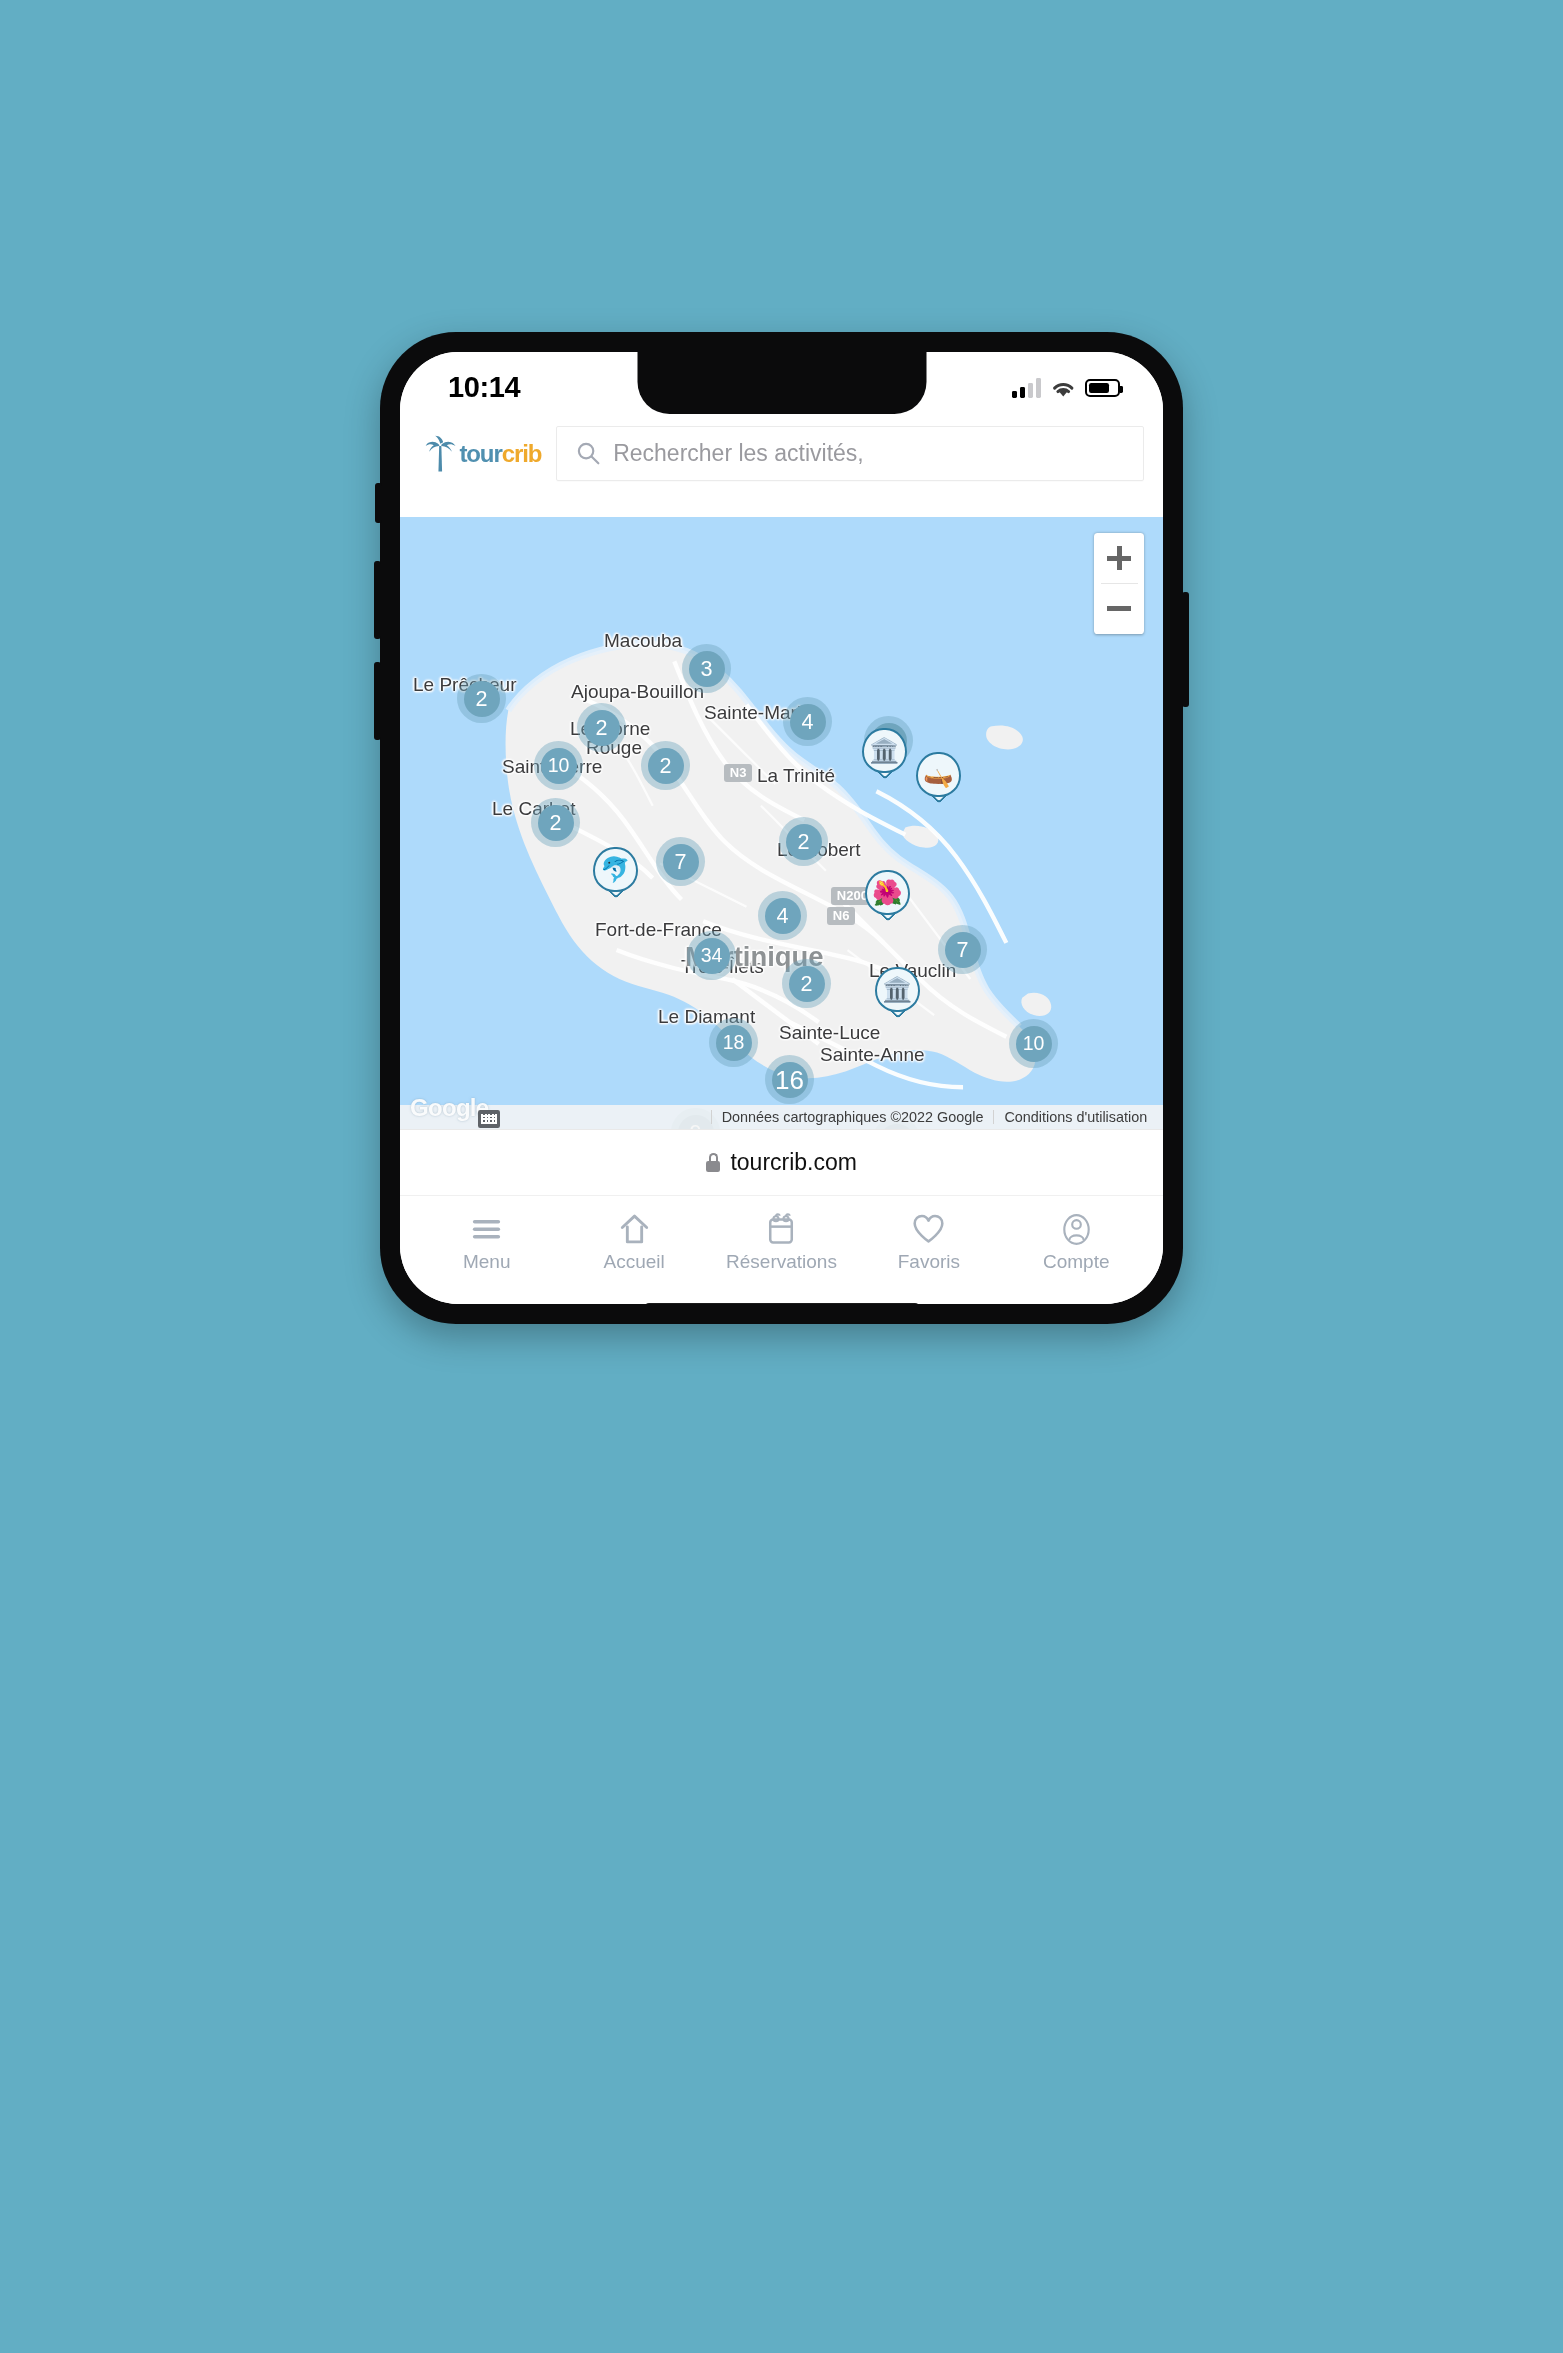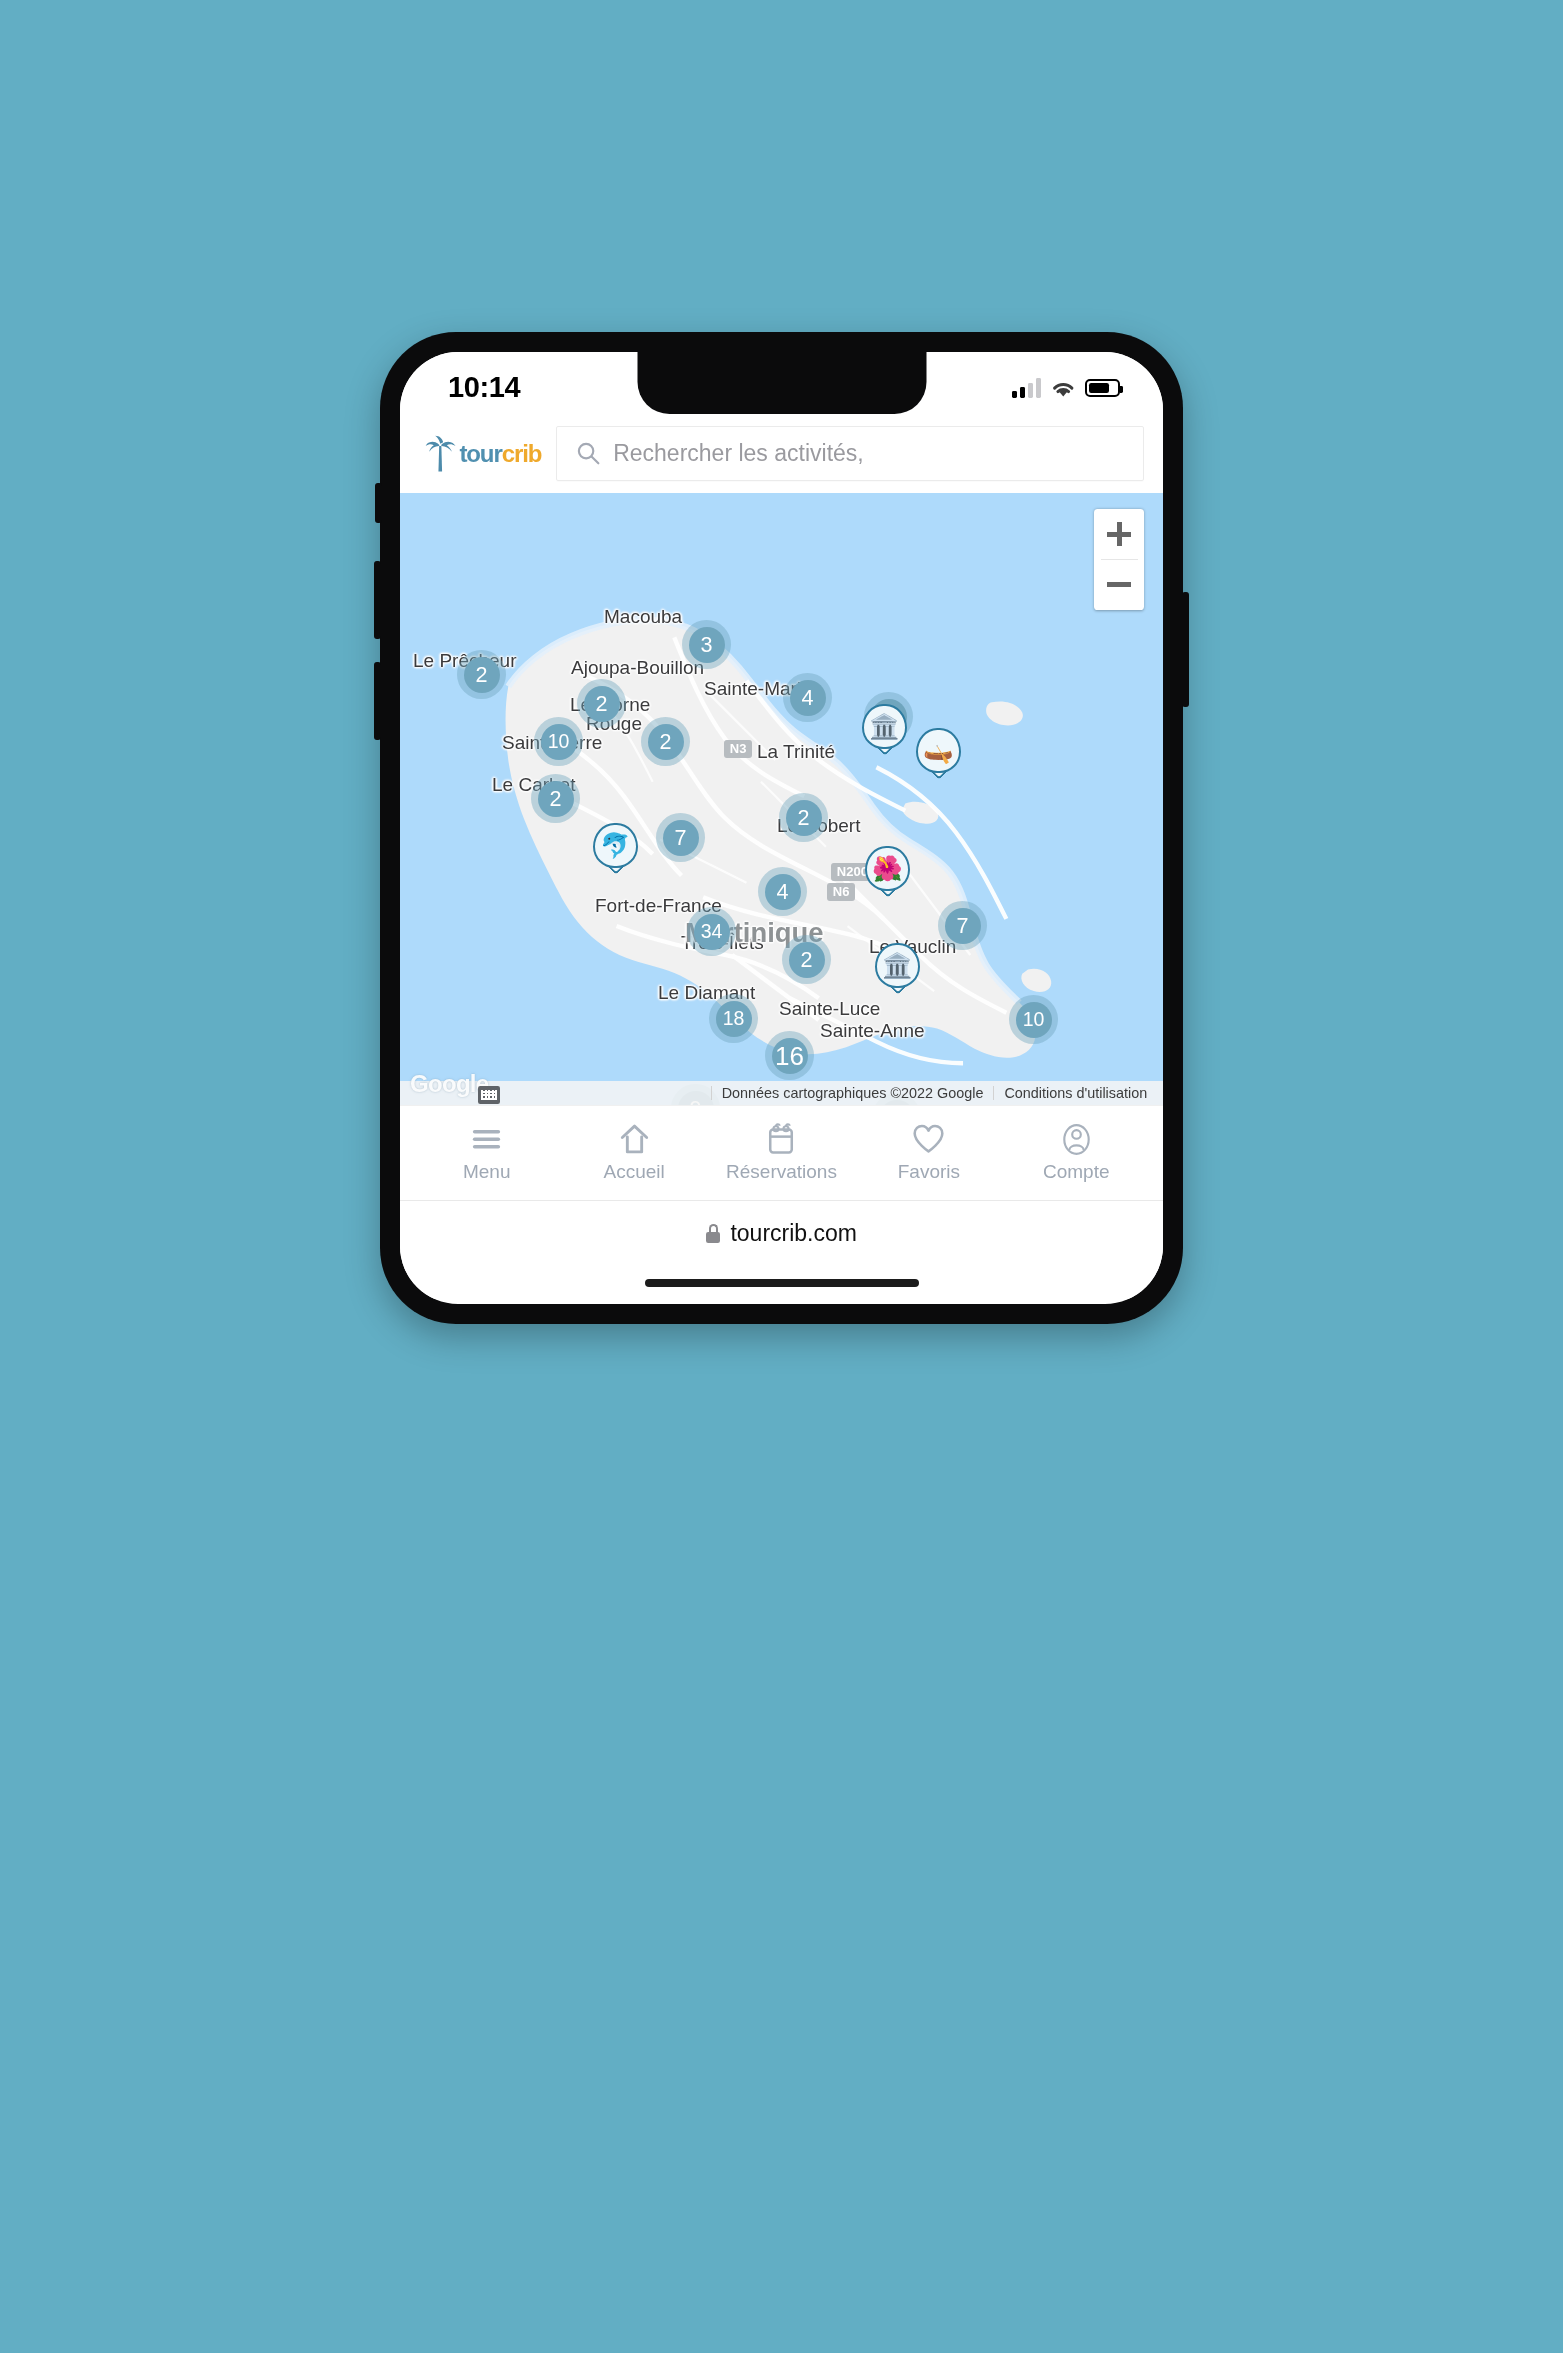--- a/index.html
+++ b/index.html
@@ -137,20 +137,21 @@
     color: #9a9a9f;
     white-space: nowrap;
   }
 
   
   #map {
     position: relative;
     height: 612px;
     background: #aedafb;
     overflow: hidden;
+    margin-top: 24px;
   }
 
   #island { position: absolute; inset: 0; }
 
   
   #zoom-control {
     position: absolute;
     right: 19px; top: 16px;
     width: 50px;
     background: #fff;
@@ -557,20 +558,28 @@
       <div id="google-watermark">Google</div>
       <div id="kbd-icon">
           <span class="k"></span>
         </div>
       <div id="map-footer">
         <span class="seg">Données cartographiques ©2022 Google</span>
         <span class="seg">Conditions d'utilisation</span>
       </div>
     </div>
 
+    <div id="url-bar">
+      <span id="lock-icon">
+        <span class="shackle"></span>
+          <span class="body"></span>
+      </span>
+      <span id="url-text">tourcrib.com</span>
+    </div>
+
     <div id="bottom-nav">
 
       <div class="nav-item">
         <span class="nav-icon">
           <svg width="33" height="24.5" viewBox="0 0 46 34">
             <rect x="4" y="4" width="38" height="5" rx="2.5" fill="#a9b2bd"></rect>
             <rect x="4" y="14.5" width="38" height="5" rx="2.5" fill="#a9b2bd"></rect>
             <rect x="4" y="25" width="38" height="5" rx="2.5" fill="#a9b2bd"></rect>
           </svg>
         </span>
@@ -615,27 +624,19 @@
           <svg width="33" height="33" viewBox="0 0 46 46">
             <ellipse cx="23" cy="23" rx="17" ry="20" stroke="#a9b2bd" stroke-width="3" fill="none"></ellipse>
             <circle cx="23" cy="16" r="6" stroke="#a9b2bd" stroke-width="3" fill="none"></circle>
             <path d="M13 38 C13 29 33 29 33 38" stroke="#a9b2bd" stroke-width="3" fill="none"></path>
           </svg>
         </span>
         <span class="nav-label">Compte</span>
       </div>
     </div>
 
-    <div id="url-bar">
-      <span id="lock-icon">
-        <span class="shackle"></span>
-          <span class="body"></span>
-      </span>
-      <span id="url-text">tourcrib.com</span>
-    </div>
-
     <div id="home-indicator">
       <span class="bar"></span>
     </div>
 
   </div>
 </div>
 
 
 </body></html>

